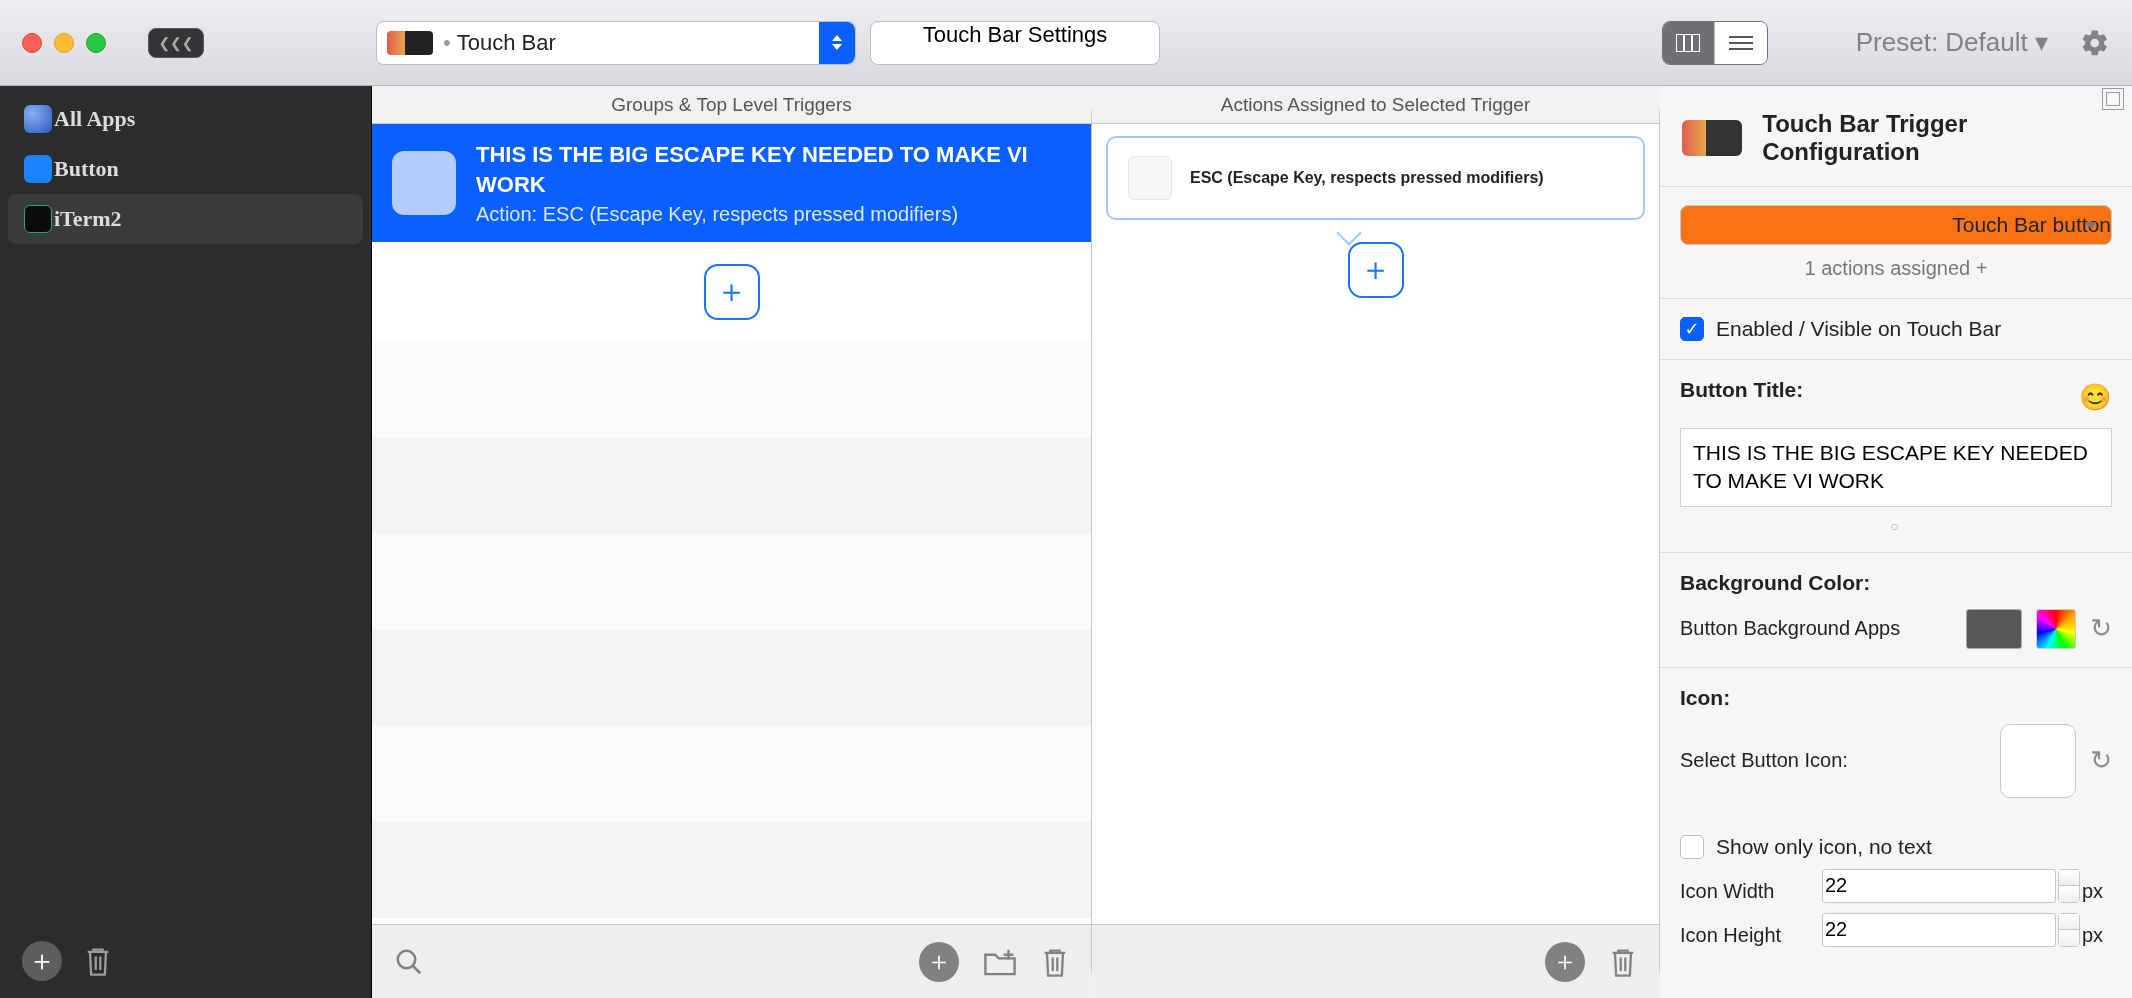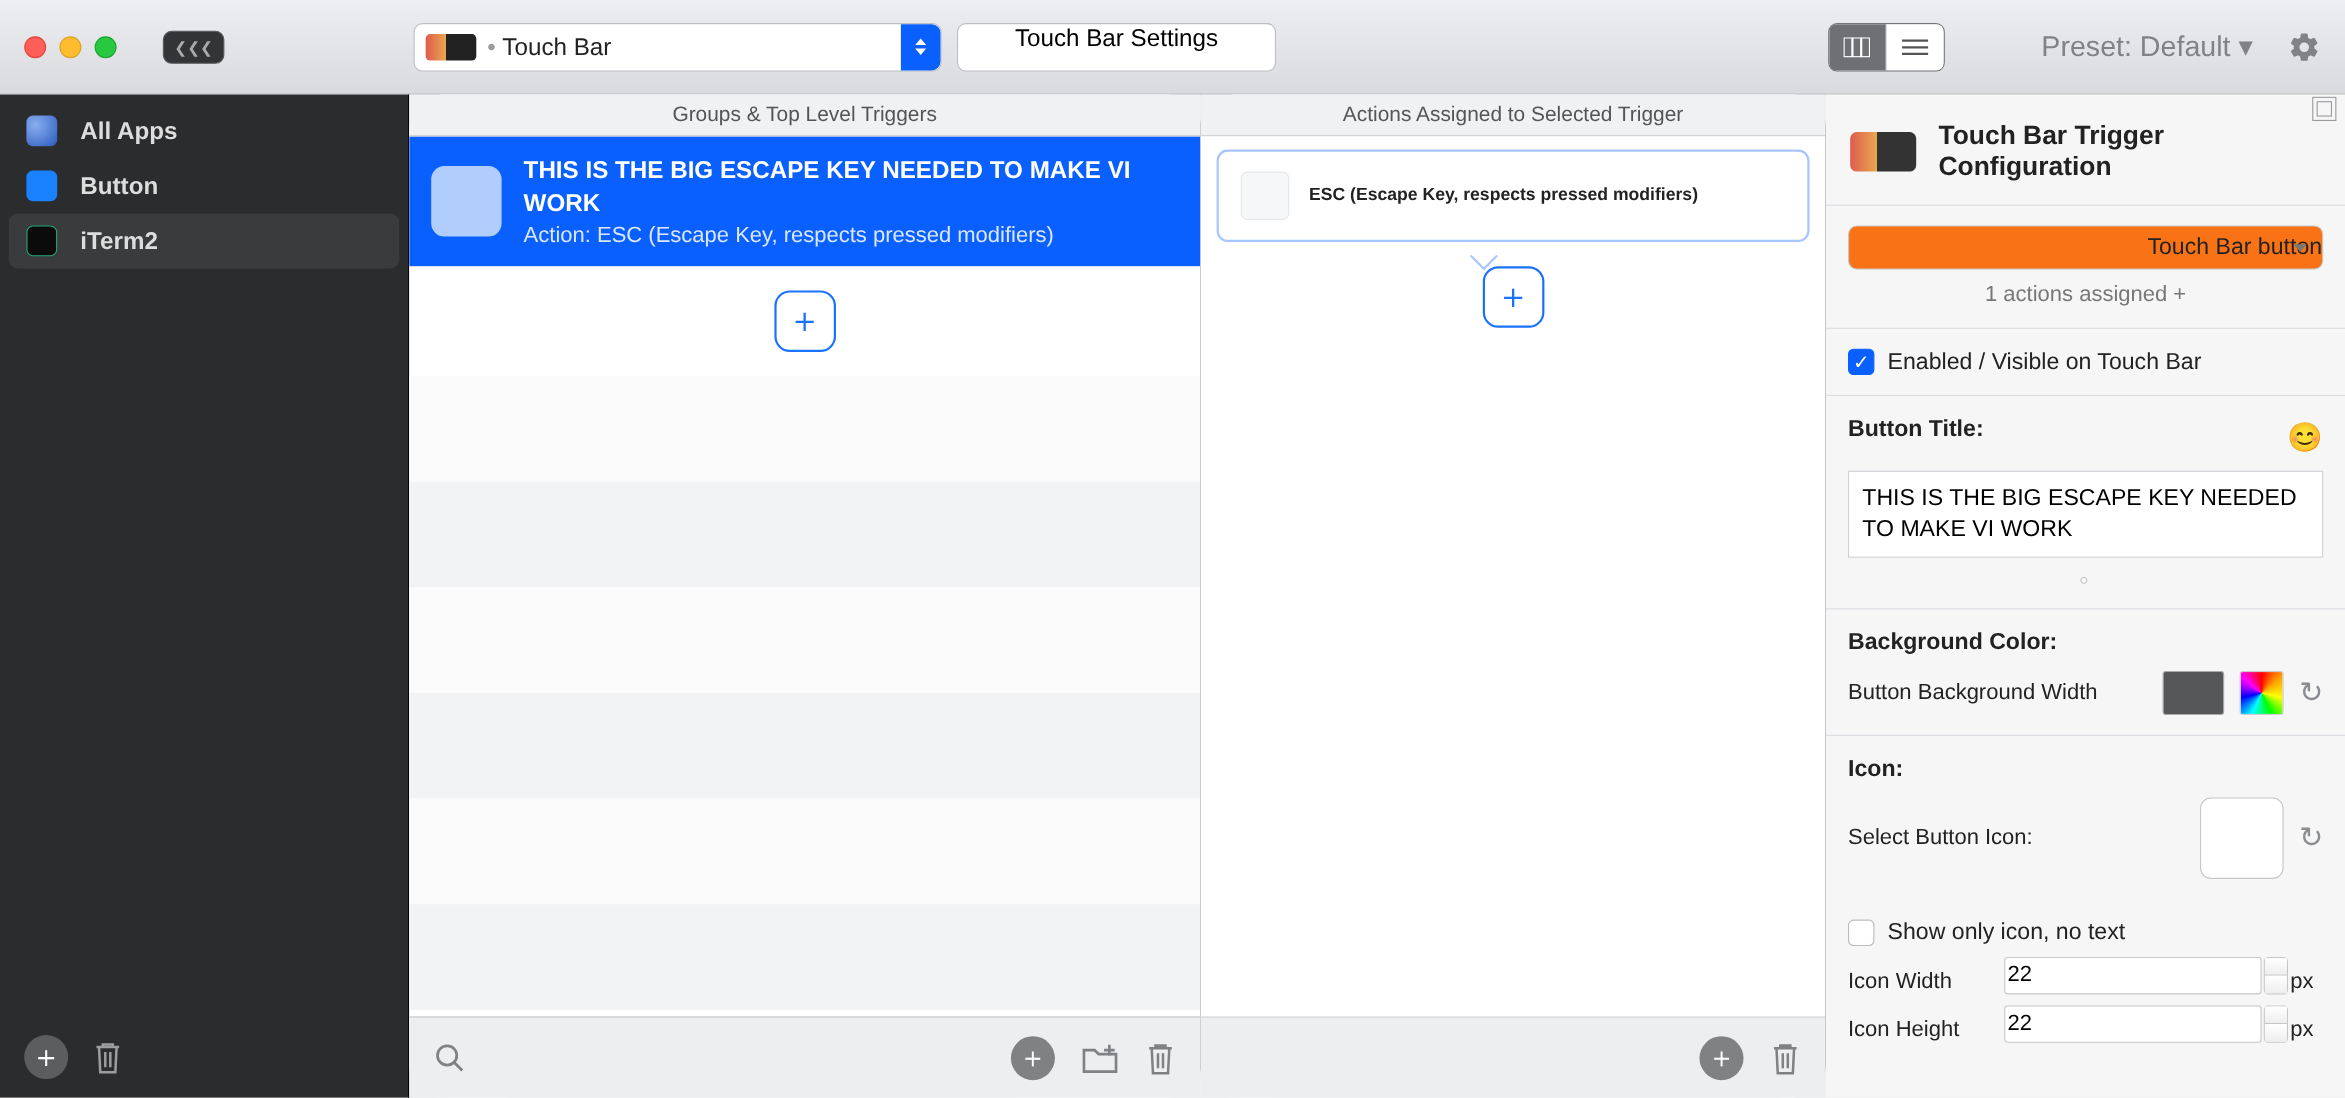--- a/index.html
+++ b/index.html
@@ -83,24 +83,25 @@
   
   .sidebar {
     width: 372px;
     background: #2b2c2d;
     color: #ddd;
     display: flex; flex-direction: column;
     border-right: 1px solid #000;
   }
   .applist { flex:1; padding-top: 8px; }
   .app-item {
-    height: 50px; display:flex; align-items:center; gap:21px;
+    height: 50px; display:flex; align-items:center; gap:2px;
     padding: 0 16px; margin: 0 8px;
     font-size: 22px; font-weight: 600;
     border-radius: 8px;
+    font-family: Liberation Serif, serif;
   }
   .app-item.selected { background: #3a3b3c; }
   .app-icon { width: 28px; height: 28px; border-radius: 6px; flex-shrink:0; }
   .sidebar-bottom { height: 74px; display:flex; align-items:center; gap:22px; padding: 0 22px; }
   .circ-btn {
     width: 40px; height: 40px; border-radius: 50%;
     background: #5c5d5f; color:#fff; font-size: 28px;
     display:flex; align-items:center; justify-content:center;
     border: none;
   }
@@ -409,21 +410,21 @@
           <h3>Button Title:</h3>
           <span class="emoji">😊</span>
         </div>
         <textarea class="title-input" rows="2" style="">THIS IS THE BIG ESCAPE KEY NEEDED TO MAKE VI WORK</textarea>
         <div class="grip">○</div>
       </div>
 
       <div class="config-section">
         <h3>Background Color:</h3>
         <div class="color-row">
-          <div class="label">Button Background Width</div>
+          <div class="label">Button Background Apps</div>
           <div class="swatch"></div>
           <div class="colorwheel"></div>
           <span class="reset-ic">↻</span>
         </div>
       </div>
 
       <div class="config-section">
         <h3>Icon:</h3>
         <div class="color-row" style="margin-top:8px">
           <div class="label">Select Button Icon:</div>

